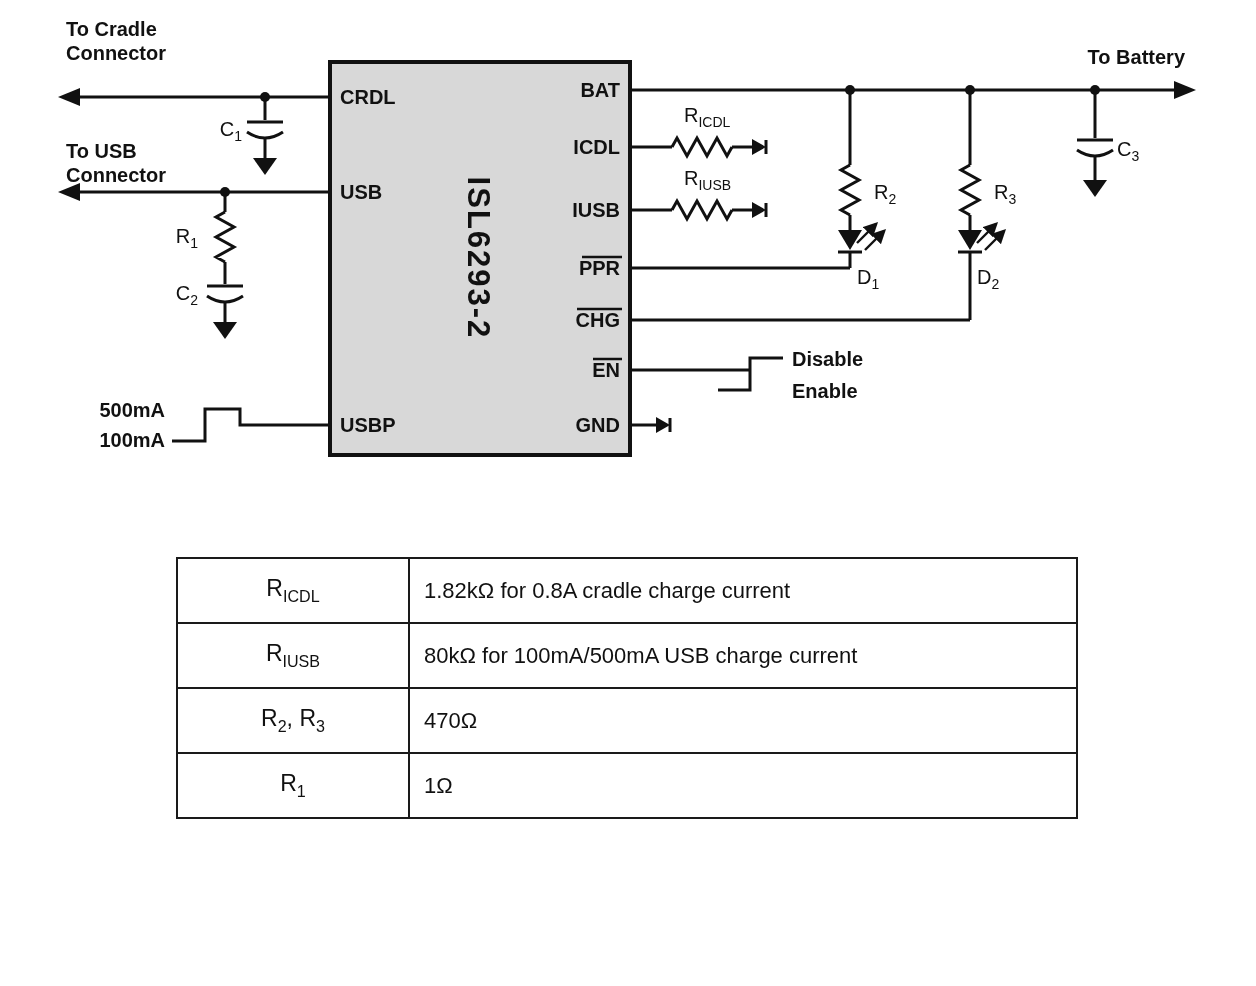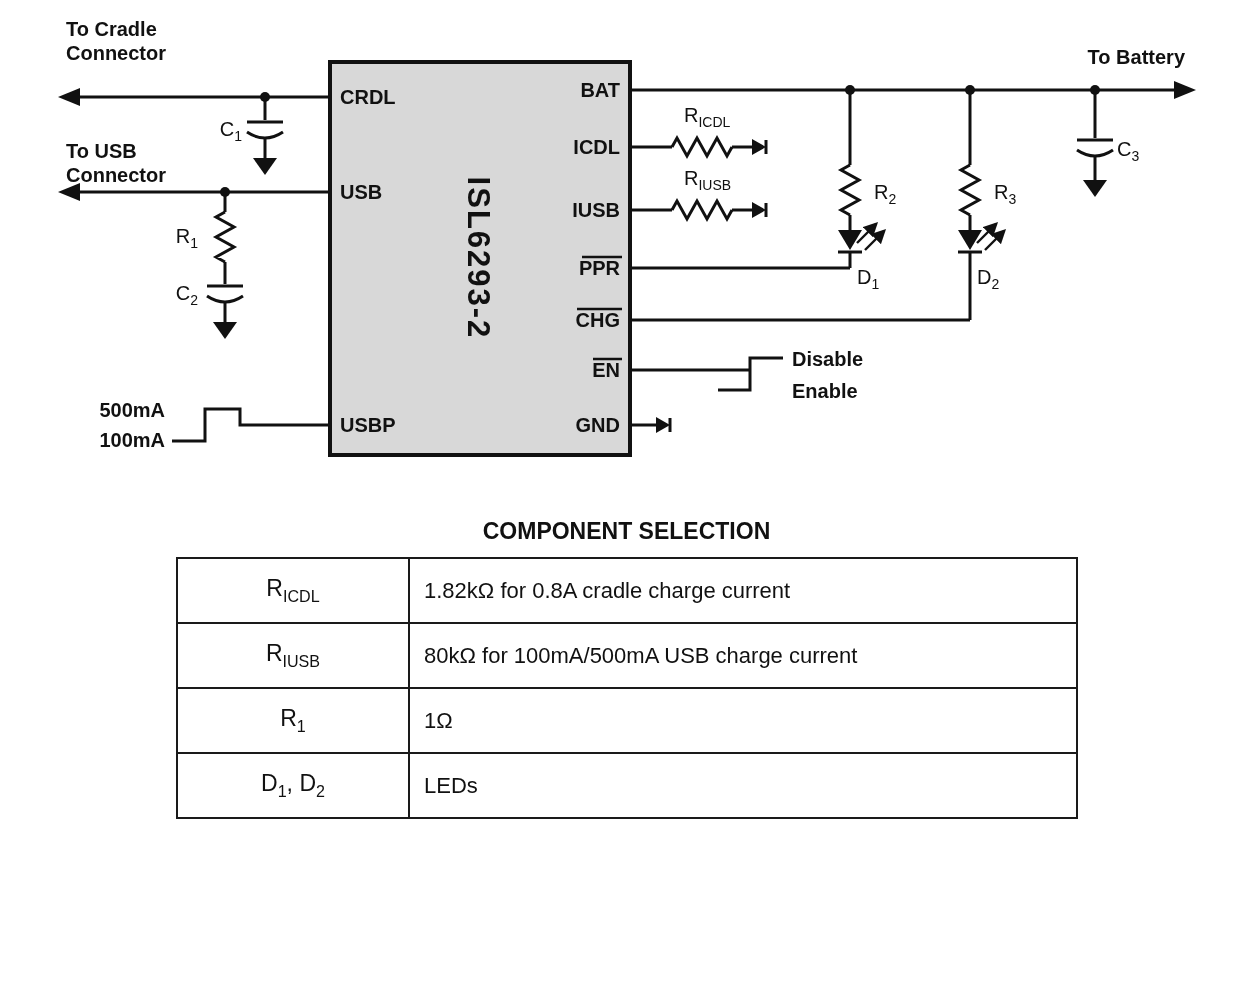--- a/index.html
+++ b/index.html
@@ -166,36 +166,35 @@
     <polygon points="656,417 656,433 670,425" class="solid"></polygon>
     <line x1="670" y1="418" x2="670" y2="432" class="wire"></line>
   </g>
 
   <text x="66" y="36" class="net-label">To Cradle</text>
   <text x="66" y="60" class="net-label">Connector</text>
   <text x="66" y="158" class="net-label">To USB</text>
   <text x="66" y="182" class="net-label">Connector</text>
 </svg>
 
-<div class="table-title">COMPONENT SELECTION</div>
 
 <table class="ctable">
   <tbody>
     <tr>
       <td class="cname"><span><span>R</span><sub>ICDL</sub><span></span><sub></sub><span></span><sub></sub></span></td>
       <td class="cval"><span>1.82kΩ for 0.8A cradle charge current</span></td>
     </tr>
     <tr>
       <td class="cname"><span><span>R</span><sub>IUSB</sub><span></span><sub></sub><span></span><sub></sub></span></td>
       <td class="cval"><span>80kΩ for 100mA/500mA USB charge current</span></td>
     </tr>
     <tr>
+      <td class="cname"><span><span>R</span><sub>2</sub><span>, R</span><sub>3</sub><span></span><sub></sub></span></td>
+      <td class="cval"><span>470Ω</span></td>
+    </tr>
+    <tr>
       <td class="cname"><span><span>R</span><sub>1</sub><span></span><sub></sub><span></span><sub></sub></span></td>
       <td class="cval"><span>1Ω</span></td>
     </tr>
-    <tr>
-      <td class="cname"><span><span>D</span><sub>1</sub><span>, D</span><sub>2</sub><span></span><sub></sub></span></td>
-      <td class="cval"><span>LEDs</span></td>
-    </tr>
   </tbody>
 </table>
 
 </div>
 
 </body></html>

